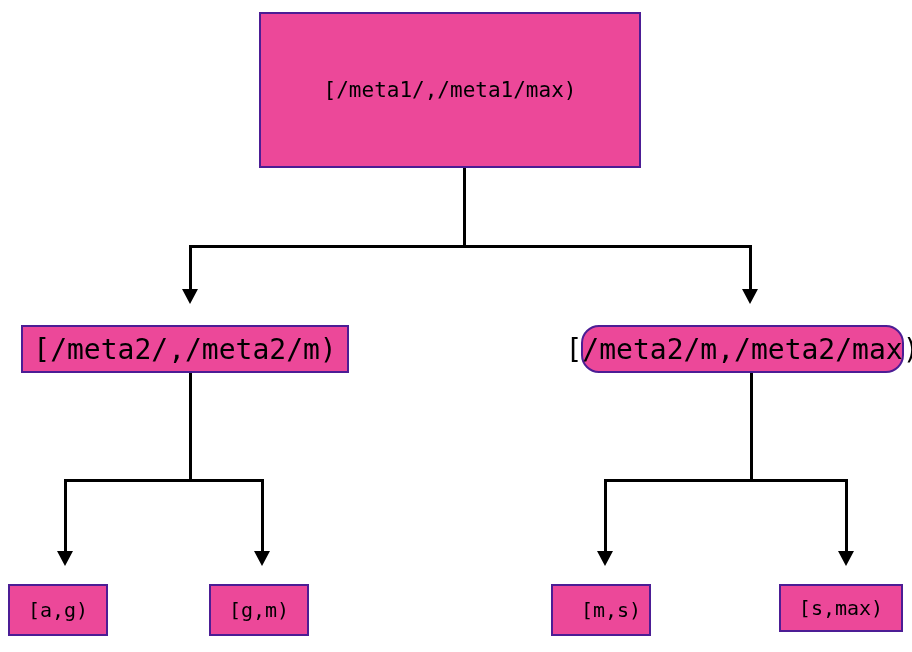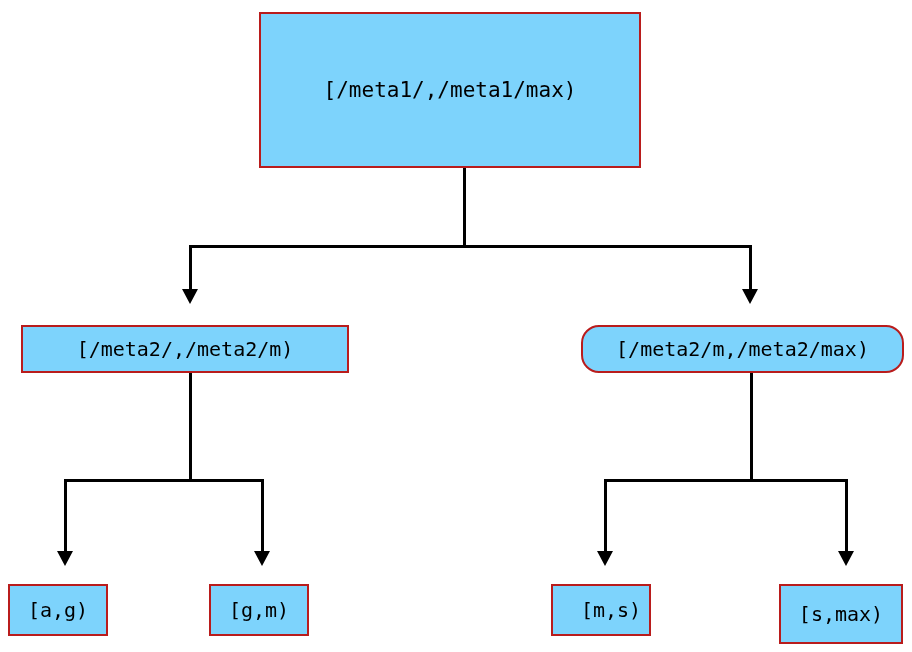--- a/index.html
+++ b/index.html
@@ -11,22 +11,22 @@
     position: relative;
     width: 912px;
     height: 652px;
     background: #ffffff;
     overflow: hidden;
     font-family: "DejaVu Sans Mono", "Liberation Mono", monospace;
   }
   .node {
     position: absolute;
     box-sizing: border-box;
-    border: 2px solid #b91c1c;
-    background: #7dd3fc;
+    border: 2px solid #4c1d95;
+    background: #ec4899;
     display: flex;
     align-items: center;
     justify-content: center;
     color: #000000;
     white-space: nowrap;
   }
   .node-label {
     font-family: "DejaVu Sans Mono", "Liberation Mono", monospace;
     color: #000000;
     letter-spacing: 0px;
@@ -48,21 +48,21 @@
     height: 48px;
   }
   #node-meta2-right {
     left: 581px;
     top: 325px;
     width: 323px;
     height: 48px;
     border-radius: 18px;
   }
   #node-meta2-left .node-label,
-  #node-meta2-right .node-label { font-size: 20px; }
+  #node-meta2-right .node-label { font-size: 28px; }
 
   
   #node-leaf-ag {
     left: 8px;
     top: 584px;
     width: 100px;
     height: 52px;
   }
   #node-leaf-gm {
     left: 209px;
@@ -74,21 +74,21 @@
     left: 551px;
     top: 584px;
     width: 100px;
     height: 52px;
     padding-left: 20px;
   }
   #node-leaf-smax {
     left: 779px;
     top: 584px;
     width: 124px;
-    height: 60px;
+    height: 48px;
   }
   #node-leaf-ag .node-label,
   #node-leaf-gm .node-label,
   #node-leaf-ms .node-label,
   #node-leaf-smax .node-label { font-size: 20px; }
 
   
   .vline {
     position: absolute;
     width: 3px;

